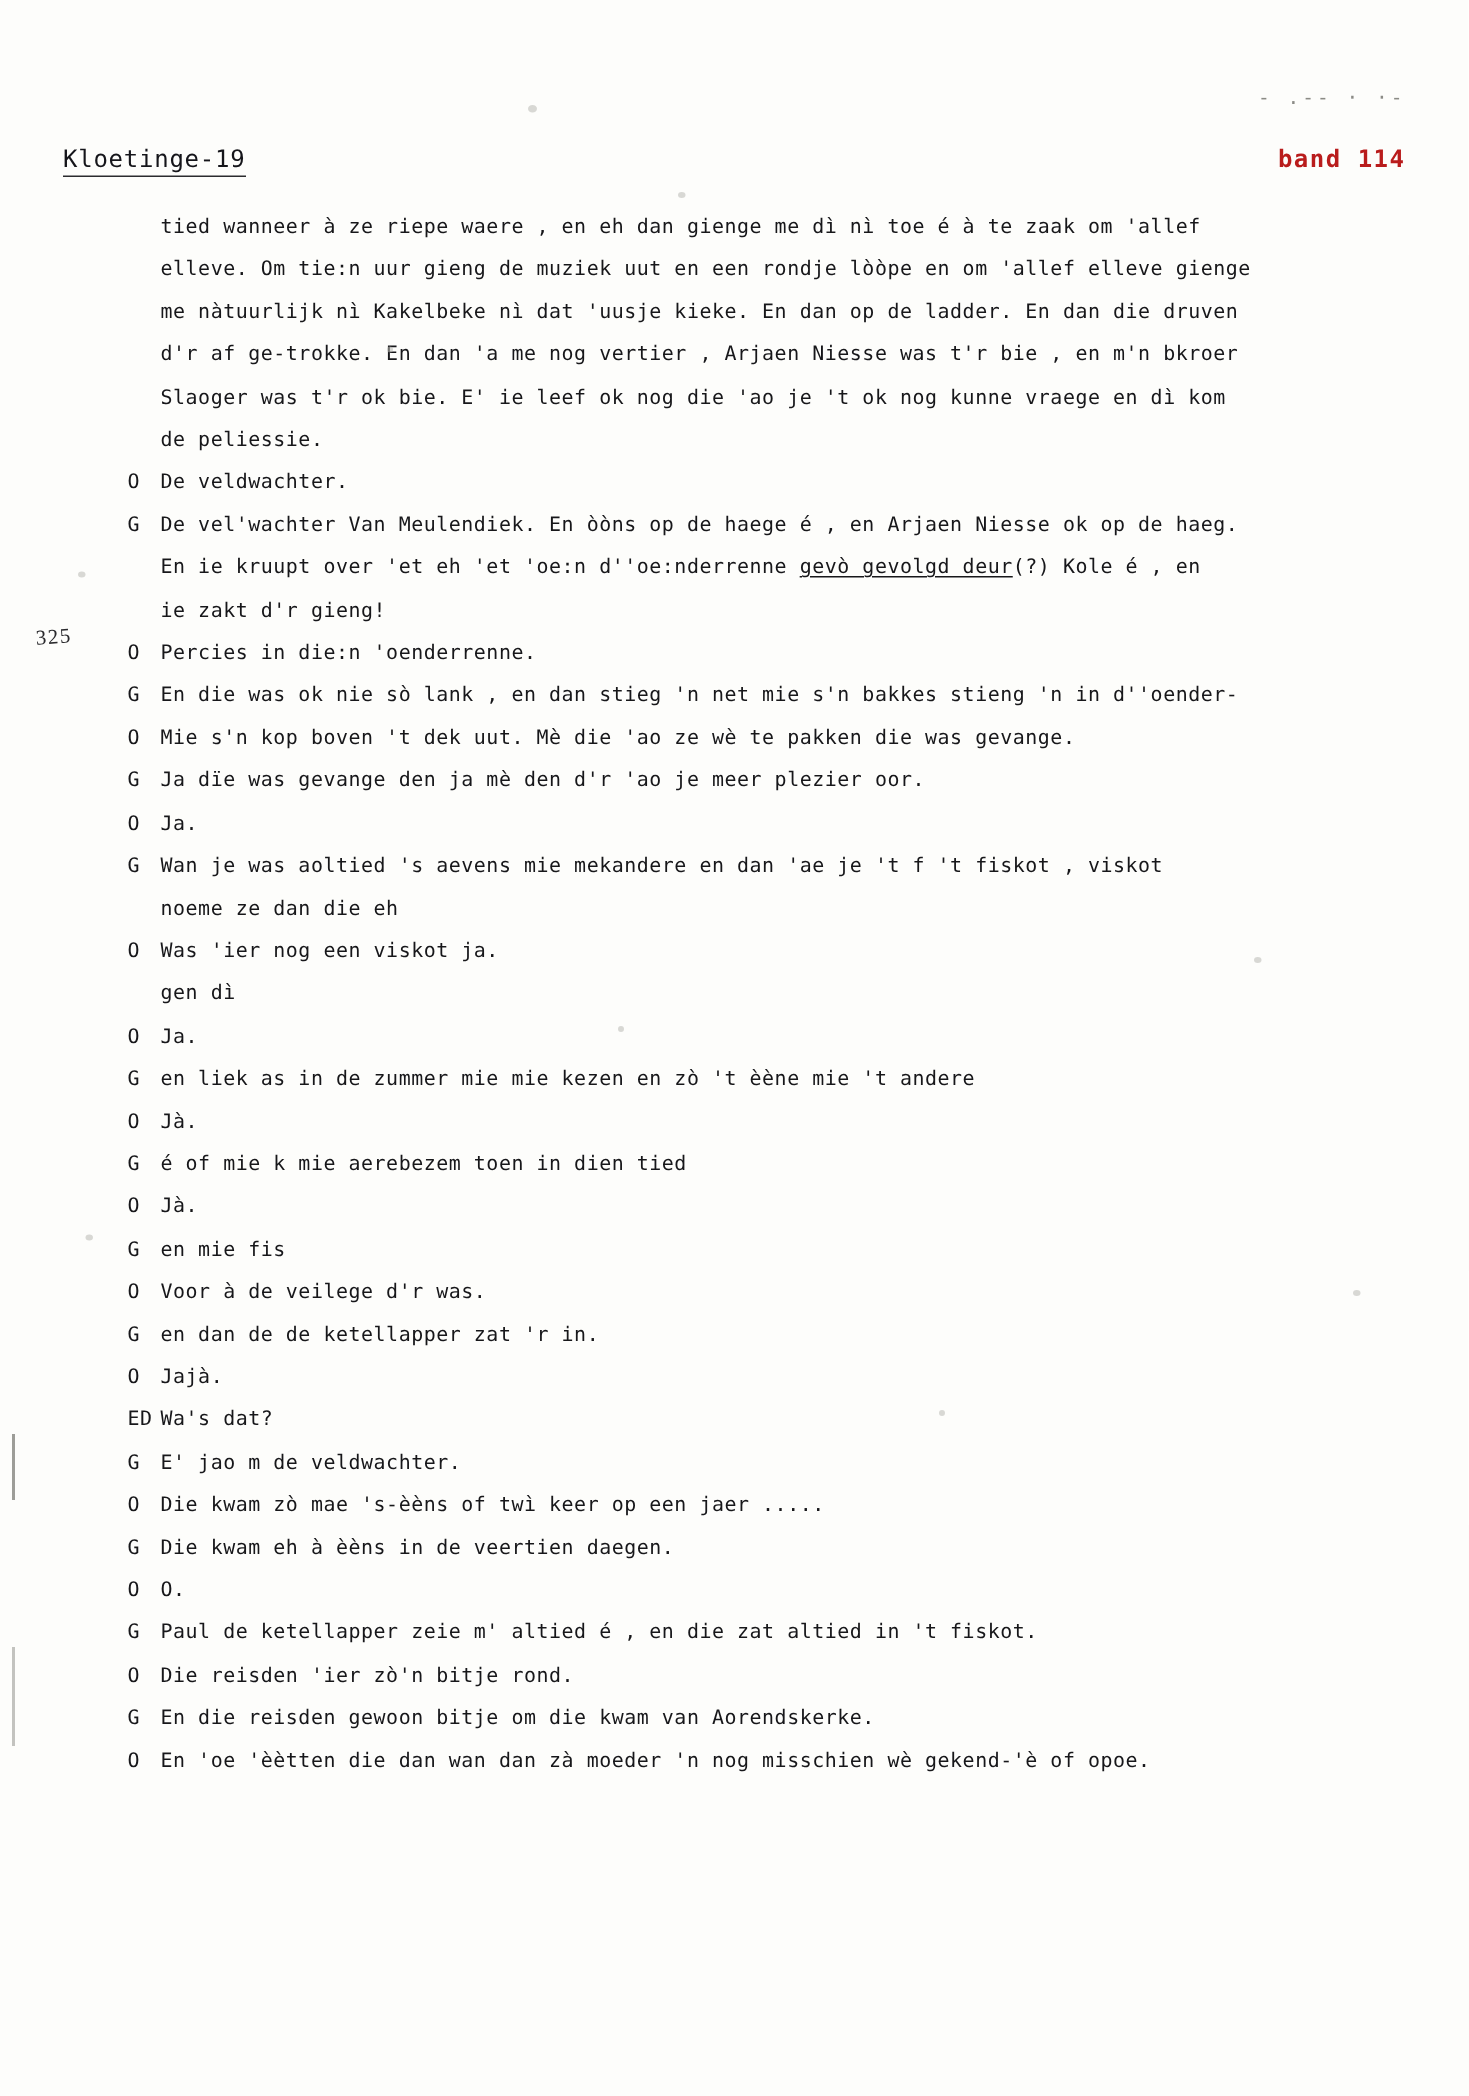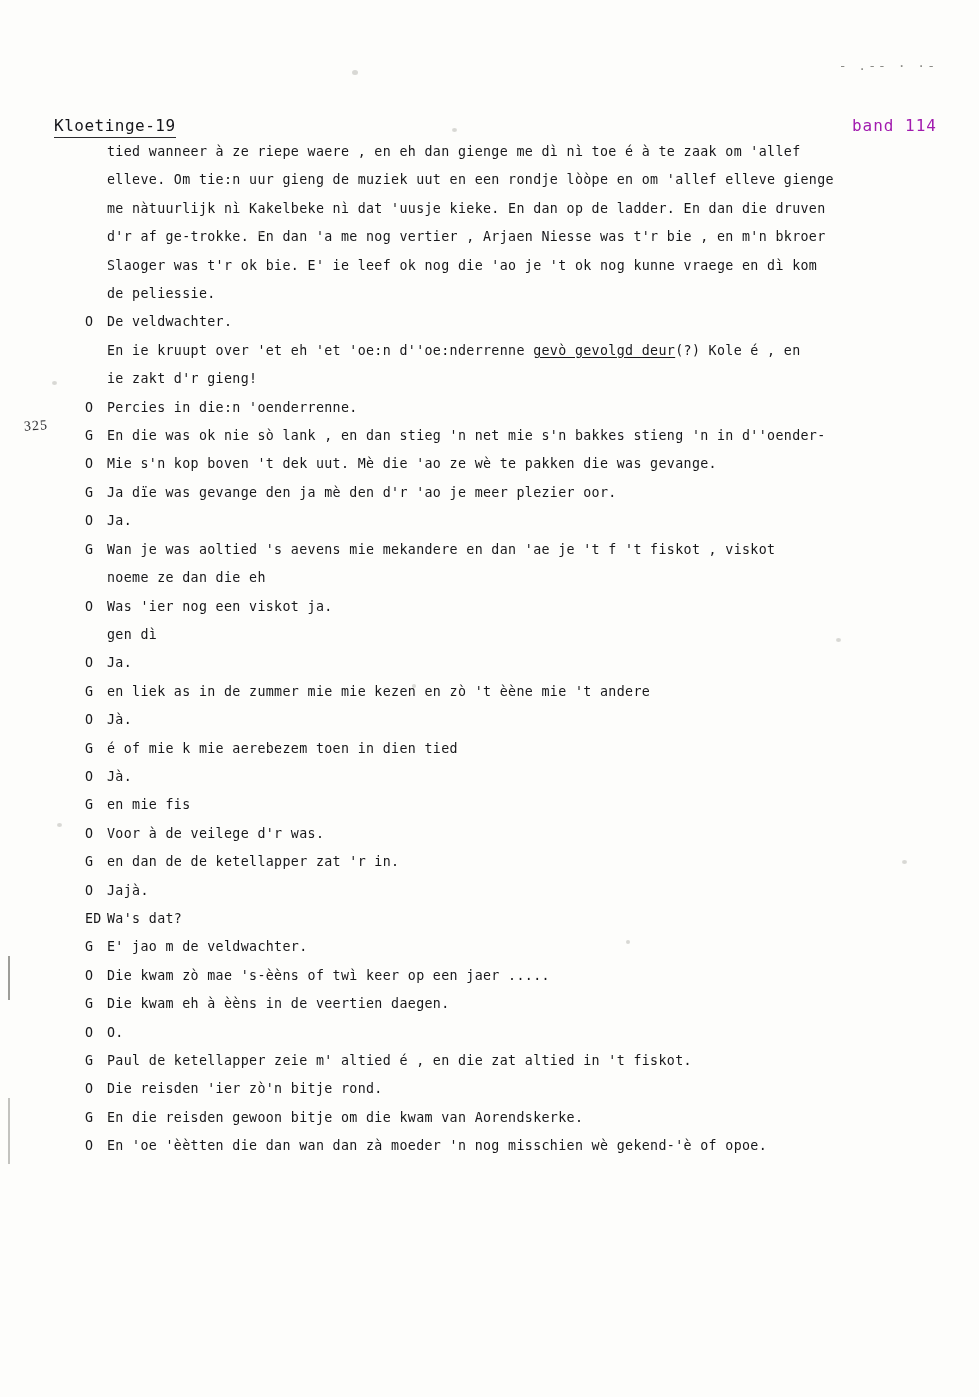--- a/index.html
+++ b/index.html
@@ -28,42 +28,42 @@
     top: 58px;
     right: 42px;
     font-size: 13px;
     letter-spacing: 2px;
     color: #8b8b86;
     font-family: "DejaVu Sans Mono", "Liberation Mono", monospace;
   }
   .header {
     position: absolute;
     top: 96px;
-    left: 54px;
+    left: 42px;
     right: 42px;
     height: 26px;
-    margin-top: 20px;
   }
   .header-left {
     position: absolute;
     left: 0;
     top: 0;
     font-size: 16px;
     letter-spacing: .5px;
     border-bottom: 1px solid #2b2b2e;
     padding-bottom: 2px;
     color: #15151a;
   }
   .header-right {
     position: absolute;
     right: 0;
     top: 0;
     font-size: 16px;
     letter-spacing: 1px;
-    color: #a21caf;
+    color: #b91c1c;
+    font-weight: bold;
   }
   .body {
     position: absolute;
     top: 138px;
     left: 85px;
     right: 32px;
     font-size: 13.3px;
     line-height: 28.4px;
   }
   .line {
@@ -116,20 +116,21 @@
   <div class="edge-tick" style="top:1098px;height:66px;opacity:.6;"></div>
 
   <div class="body">
       <div class="line cont"><span>tied wanneer à ze riepe waere , en eh dan gienge me dì nì toe é à te zaak om 'allef</span></div>
       <div class="line cont"><span>elleve. Om tie:n uur gieng de muziek uut en een rondje lòòpe en om 'allef elleve gienge</span></div>
       <div class="line cont"><span>me nàtuurlijk nì Kakelbeke nì dat 'uusje kieke. En dan op de ladder. En dan die druven</span></div>
       <div class="line cont"><span>d'r af ge-trokke. En dan 'a me nog vertier , Arjaen Niesse was t'r bie , en m'n bkroer</span></div>
       <div class="line cont"><span>Slaoger was t'r ok bie. E' ie leef ok nog die 'ao je 't ok nog kunne vraege en dì kom</span></div>
       <div class="line cont"><span>de peliessie.</span></div>
       <div class="line"><span class="spk">O</span><span>De veldwachter.</span></div>
+      <div class="line"><span class="spk">G</span><span>De vel'wachter Van Meulendiek. En òòns op de haege é , en Arjaen Niesse ok op de haeg.</span></div>
       <div class="line cont"><span>En ie kruupt over 'et eh 'et 'oe:n d''oe:nderrenne <span class="u">gevò gevolgd deur</span>(?) Kole é , en</span></div>
       <div class="line cont"><span>ie zakt d'r gieng!</span></div>
       <div class="line"><span class="spk">O</span><span>Percies in die:n 'oenderrenne.</span></div>
       <div class="line"><span class="spk">G</span><span>En die was ok nie sò lank , en dan stieg 'n net mie s'n bakkes stieng 'n in d''oender-</span></div>
       <div class="line"><span class="spk">O</span><span>Mie s'n kop boven 't dek uut. Mè die 'ao ze wè te pakken die was gevange.</span></div>
       <div class="line"><span class="spk">G</span><span>Ja dïe was gevange den ja mè den d'r 'ao je meer plezier oor.</span></div>
       <div class="line"><span class="spk">O</span><span>Ja.</span></div>
       <div class="line"><span class="spk">G</span><span>Wan je was aoltied 's aevens mie mekandere en dan 'ae je 't f 't fiskot , viskot</span></div>
       <div class="line cont"><span>noeme ze dan die eh</span></div>
       <div class="line"><span class="spk">O</span><span>Was 'ier nog een viskot ja.</span></div>

